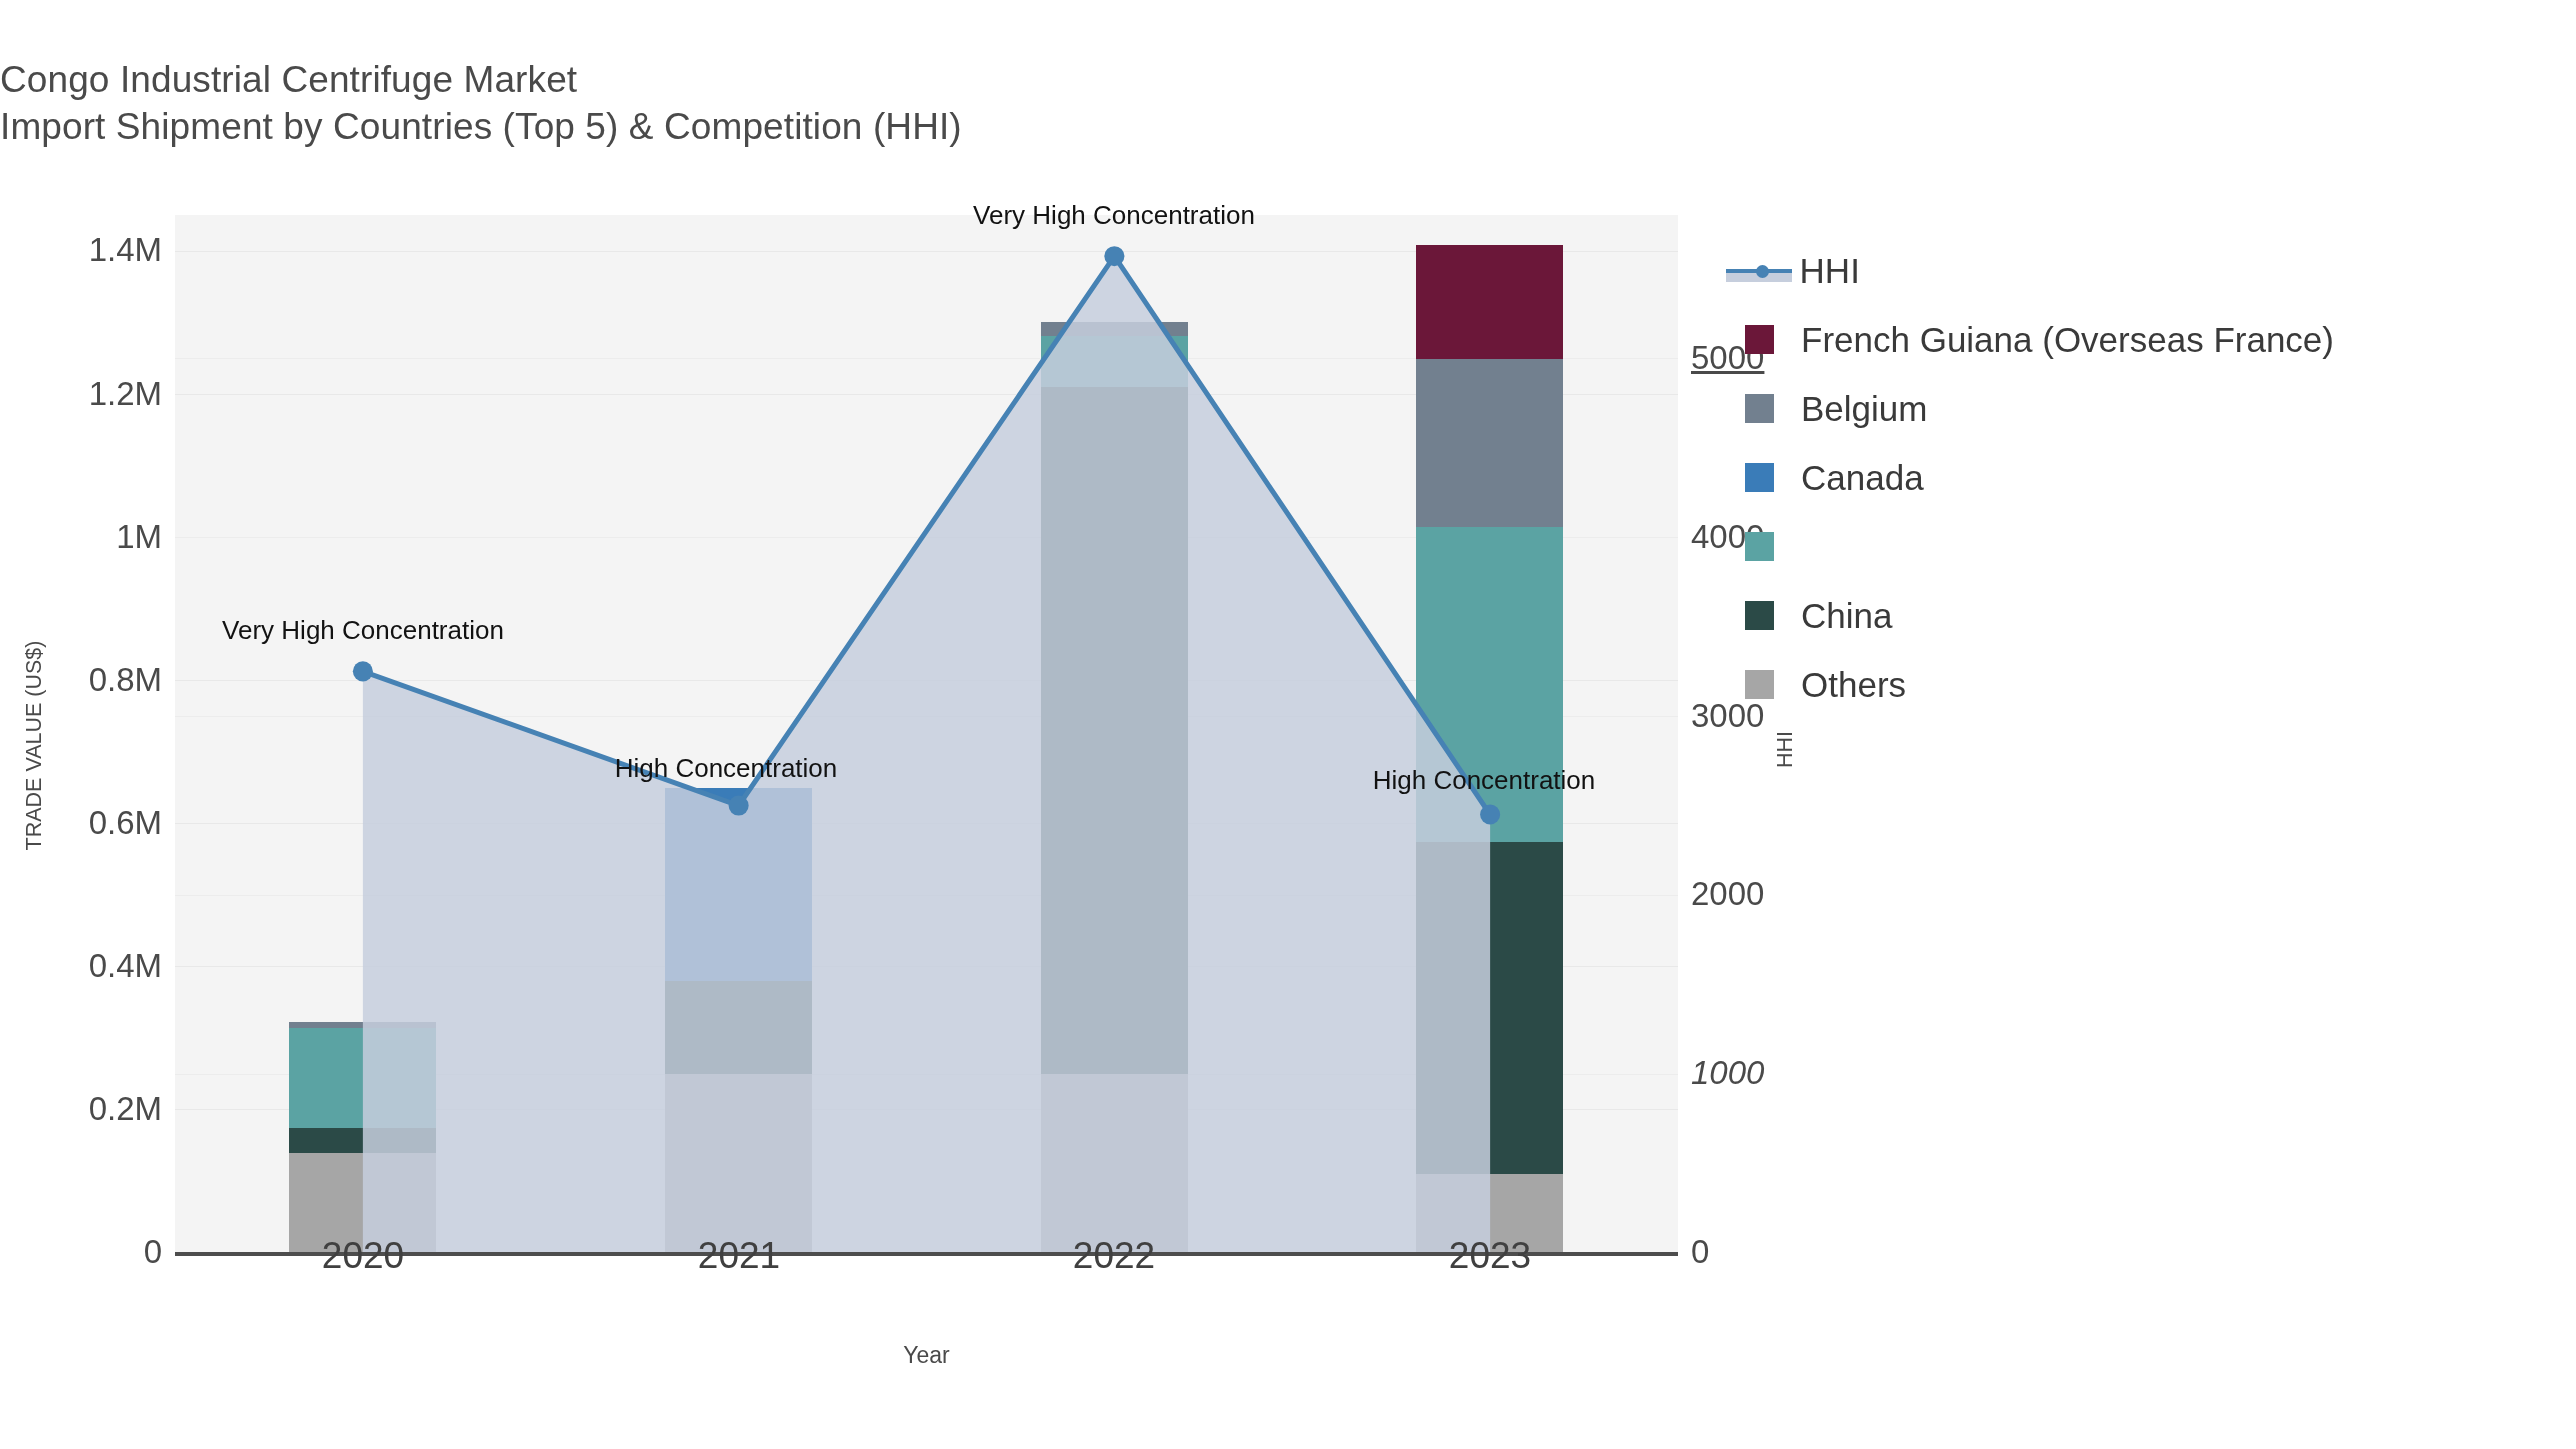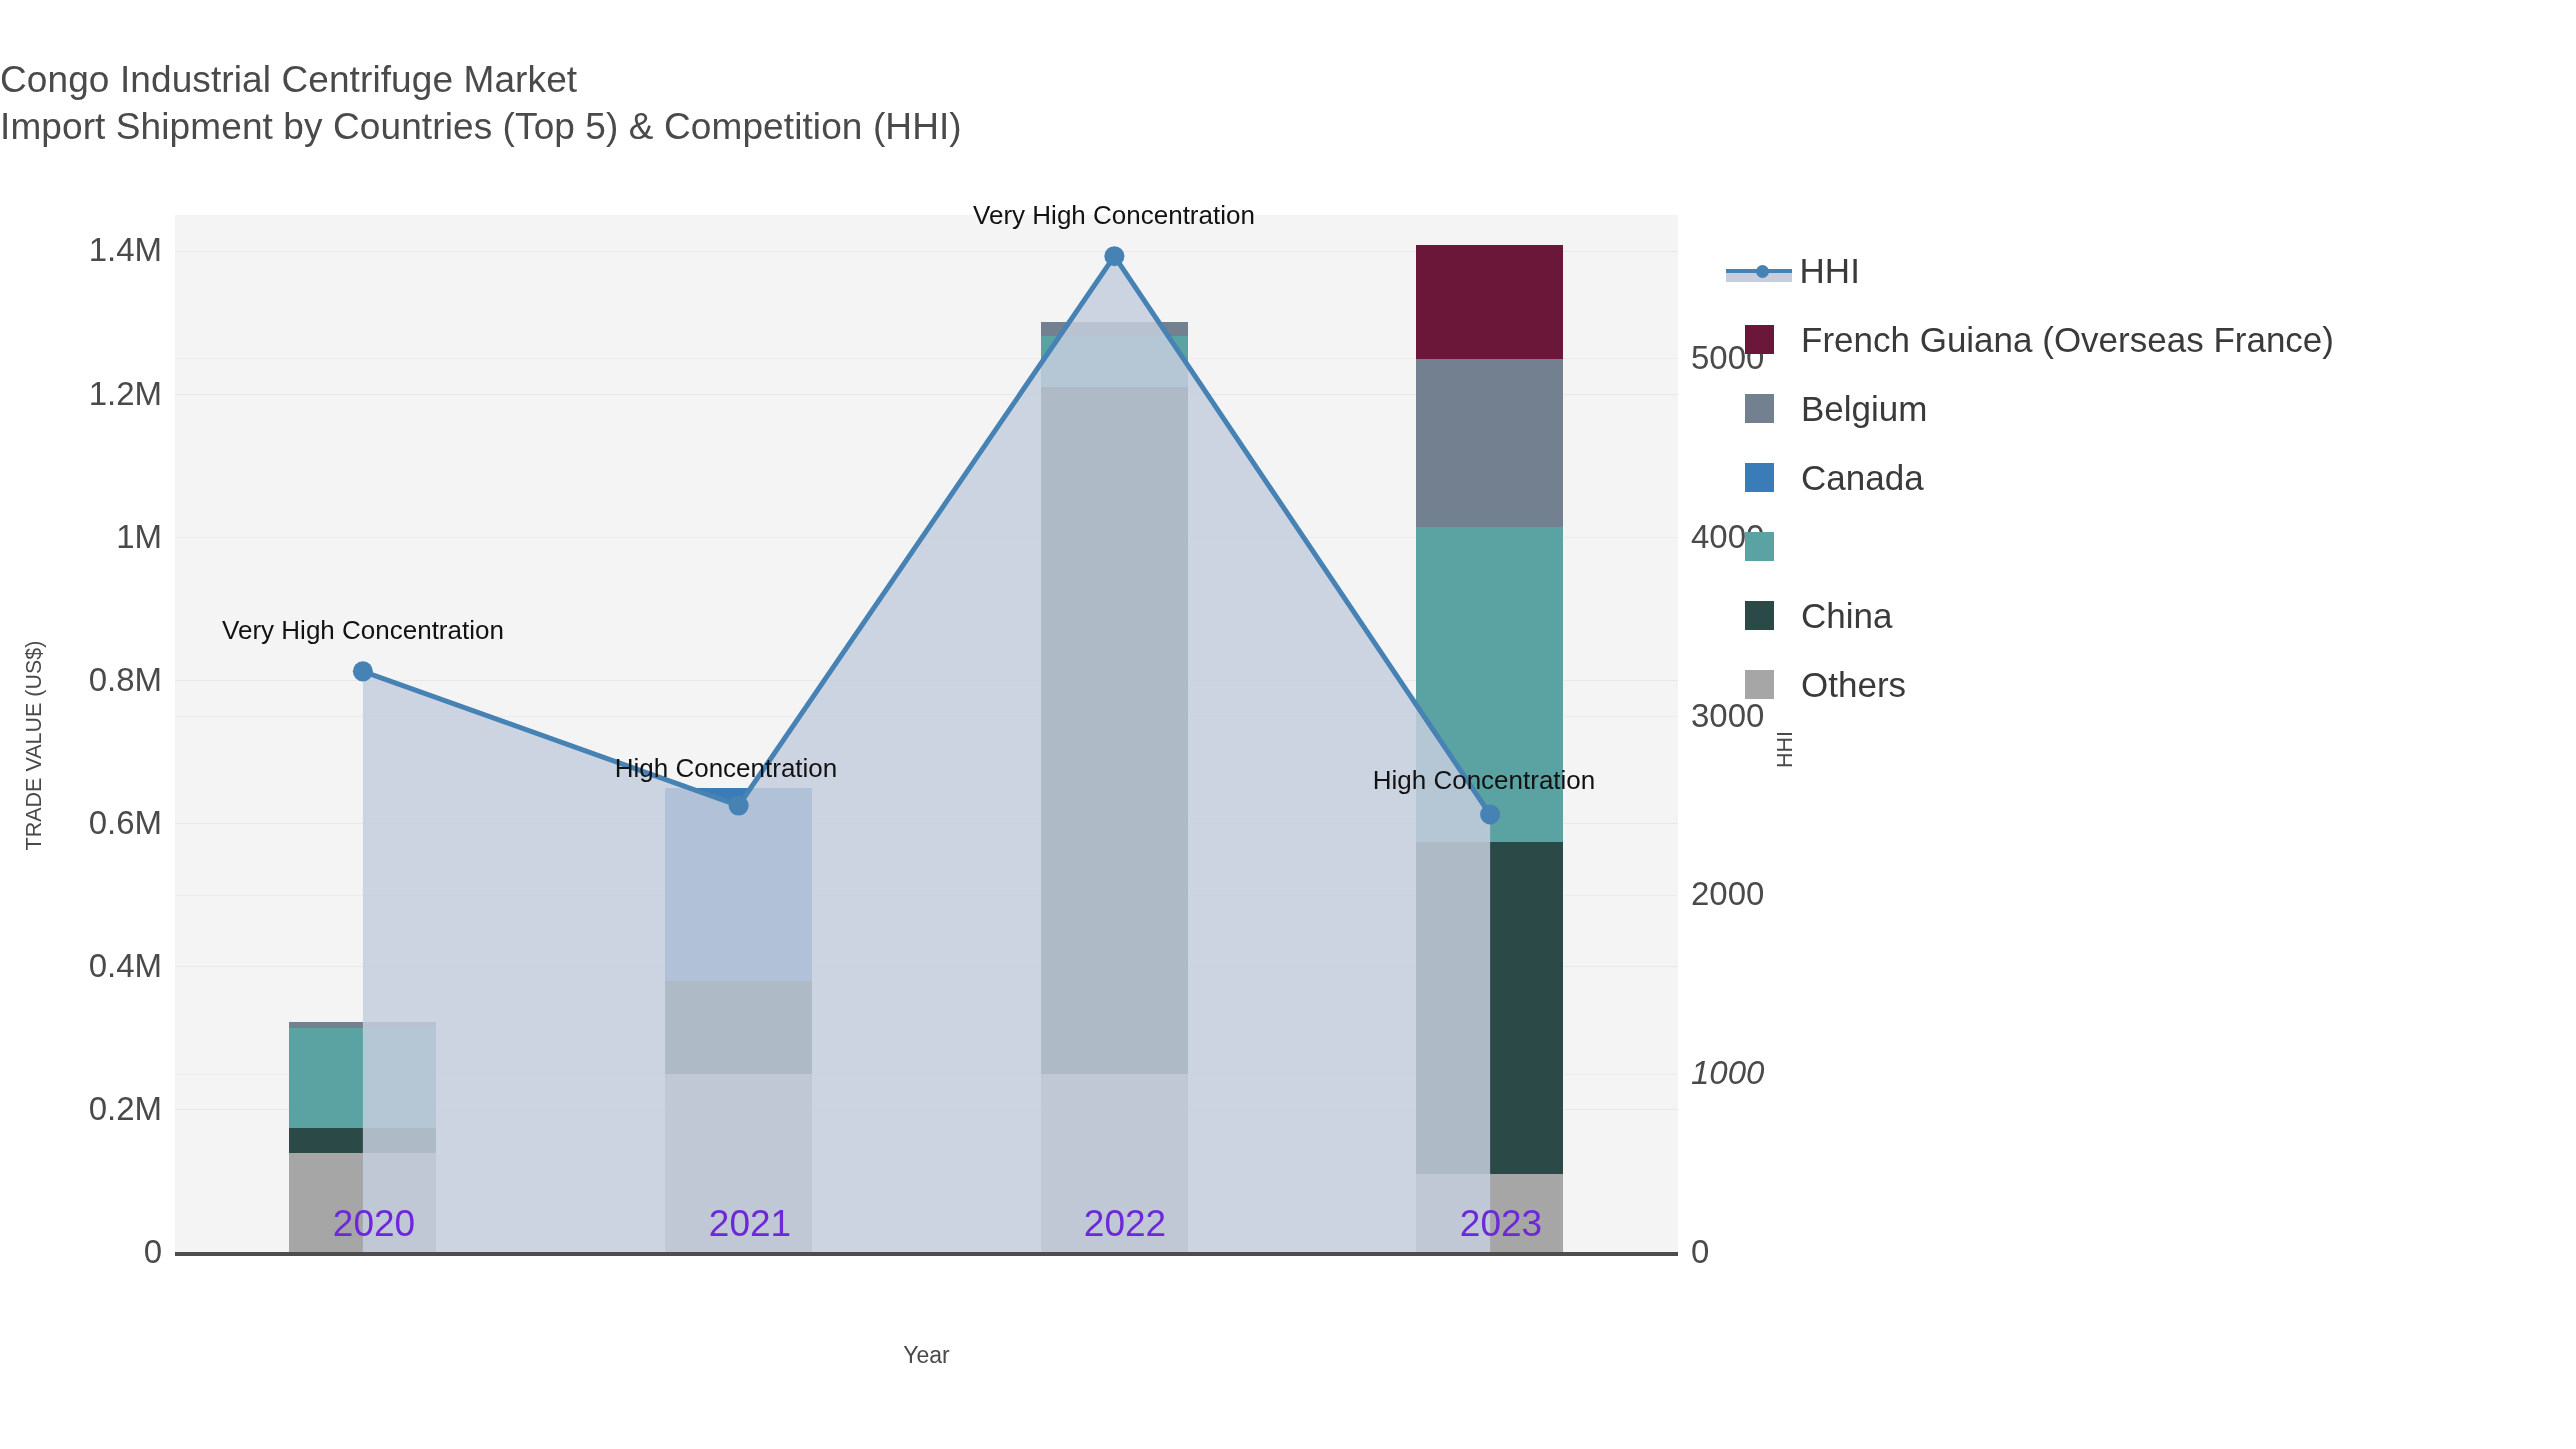--- a/index.html
+++ b/index.html
@@ -64,25 +64,24 @@
     transform:translateY(-50%);
     white-space:nowrap;
   }
   .ytick-r {
     position:absolute; left:0; width:186px;
     text-align:left; font-size:33px; color:#4a4a4a;
     transform:translateY(-50%);
     white-space:nowrap;
   }
   .xtick {
-    position:absolute; top:1203px;
-    font-size:37px; color:#6d28d9;
+    position:absolute; top:1235px;
+    font-size:37px; color:#404040;
     transform:translateX(-50%);
     white-space:nowrap;
-    margin-left:11px;
   }
 
   
   #ylabel-left {
     position:absolute;
     left:-109px; top:733px;
     width:286px; text-align:center;
     font-size:21.5px; color:#4a4a4a;
     transform:rotate(-90deg);
     white-space:nowrap;
@@ -223,21 +222,21 @@
     <div class="ytick-l" style="right: 2414px; top: 537px;">1M</div>
     <div class="ytick-l" style="right: 2414px; top: 394px;">1.2M</div>
     <div class="ytick-l" style="right: 2414px; top: 250px;">1.4M</div>
   </div>
 <div id="ytick-right-layer">
     <div class="ytick-r" style="left: 1691px; top: 1252px;">0</div>
     <div class="ytick-r" style="left: 1691px; top: 1073px; font-style: italic;">1000</div>
     <div class="ytick-r" style="left: 1691px; top: 894px;">2000</div>
     <div class="ytick-r" style="left: 1691px; top: 716px;">3000</div>
     <div class="ytick-r" style="left: 1691px; top: 537px;">4000</div>
-    <div class="ytick-r" style="left: 1691px; top: 358px;">5000</div>
+    <div class="ytick-r" style="left: 1691px; top: 358px; text-decoration: underline;">5000</div>
   </div>
 <div id="xtick-layer">
     <div class="xtick" style="left: 363px;">2020</div>
     <div class="xtick" style="left: 739px;">2021</div>
     <div class="xtick" style="left: 1114px;">2022</div>
     <div class="xtick" style="left: 1490px;">2023</div>
   </div>
 <div id="annot-layer">
     <div class="annot" style="left: 363px; top: 615px;">Very High Concentration</div>
     <div class="annot" style="left: 726px; top: 753px;">High Concentration</div>

